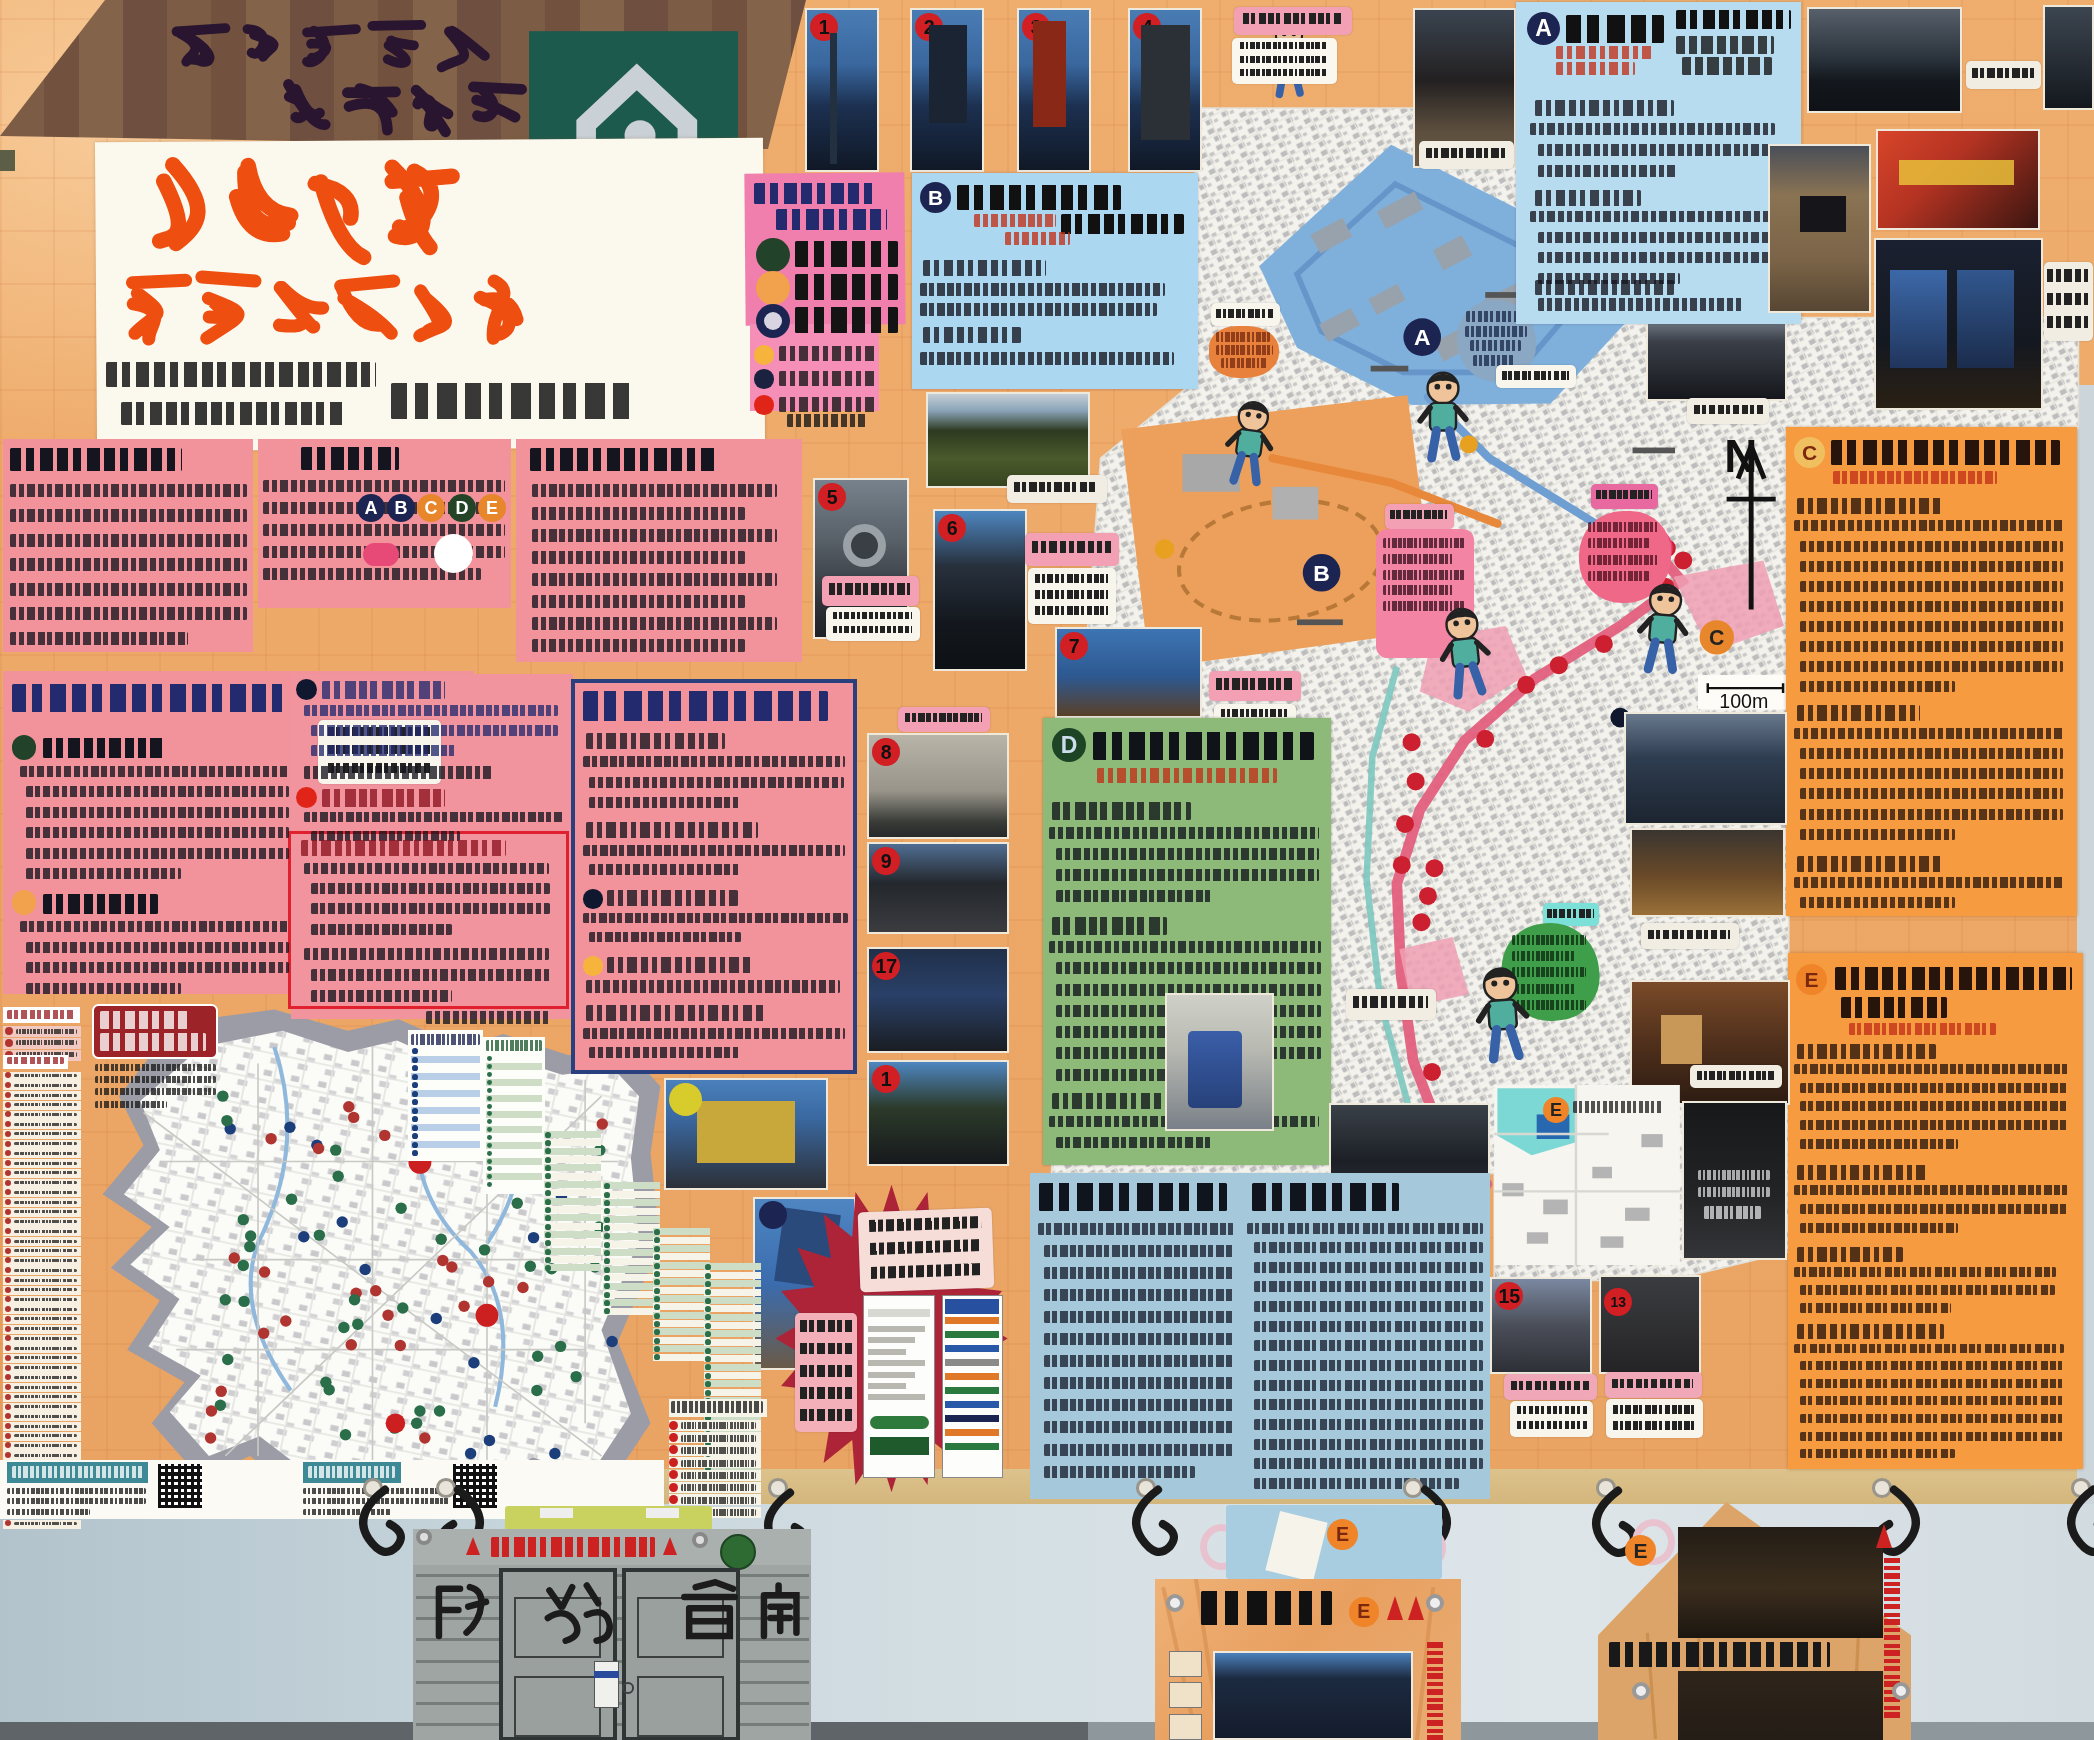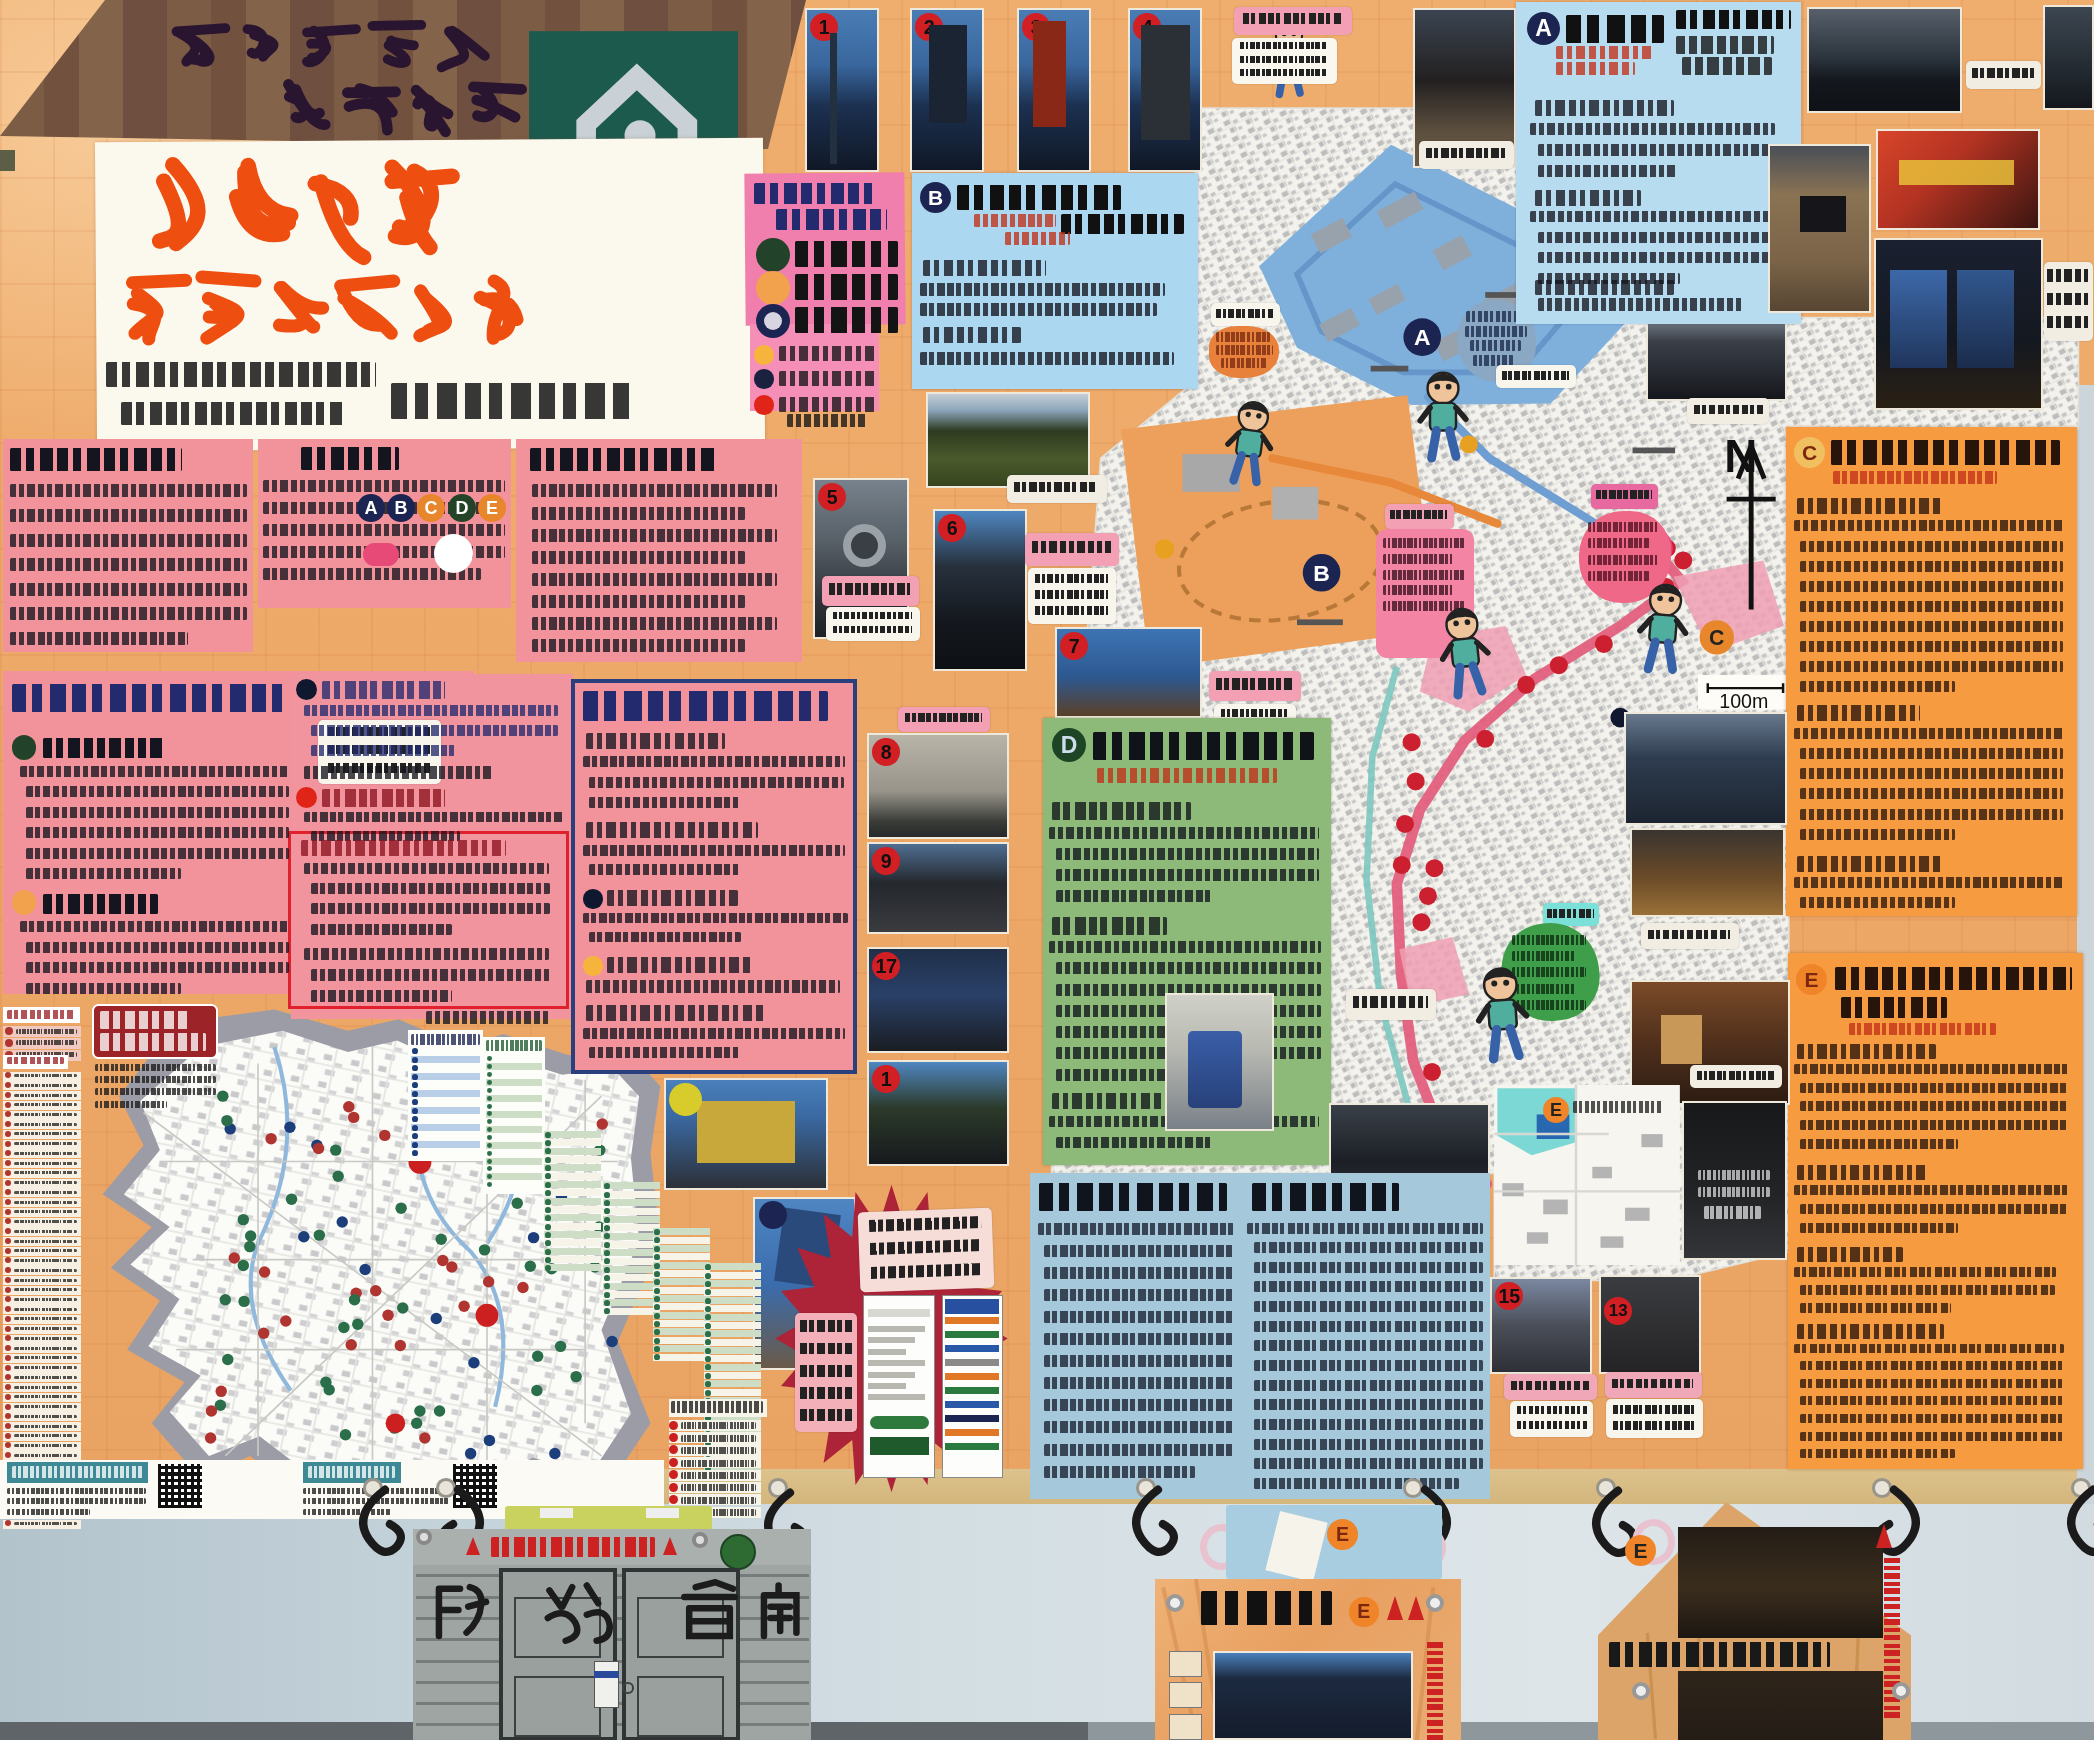--- a/index.html
+++ b/index.html
@@ -1202,21 +1202,21 @@
 <div style="position:absolute;left:3.3px;top:3.3px;width:28px;height:28px;border-radius:50%;background:#d21f24;color:#111;font-size:19.6px;font-weight:bold;text-align:center;line-height:28px">15</div>
 </div>
 <div style="position:absolute;left:1504px;top:1374px;width:93px;height:26px;background:#f0a8b8;border-radius:4.9px;box-shadow:0 0 1.6px rgba(0,0,0,.25)">
 <div style="position:absolute;left:7.4px;top:6.5px;width:78px;height:9.8px;background-image:repeating-linear-gradient(90deg,#222 0 5.7px,transparent 5.7px 8.2px,#222 8.2px 12.3px,transparent 12.3px 14.7px,#222 14.7px 21px,transparent 21px 24px);"></div>
 </div>
 <div style="position:absolute;left:1510px;top:1401px;width:83px;height:36px;background:#f8f5ec;border-radius:4.9px;box-shadow:0 0 1.6px rgba(0,0,0,.25)">
 <div style="position:absolute;left:6.5px;top:4.9px;width:70px;height:8.2px;background-image:repeating-linear-gradient(90deg,#222 0 4.1px,transparent 4.1px 5.7px,#222 5.7px 9px,transparent 9px 11.5px,#222 11.5px 16.4px,transparent 16.4px 18px);"></div>
 <div style="position:absolute;left:6.5px;top:19.6px;width:70px;height:8.2px;background-image:repeating-linear-gradient(90deg,#222 0 4.1px,transparent 4.1px 5.7px,#222 5.7px 9px,transparent 9px 11.5px,#222 11.5px 16.4px,transparent 16.4px 18px);"></div>
 </div>
 <div style="position:absolute;left:1599px;top:1275px;width:102px;height:99px;border:2.5px solid #efe9dc;background:linear-gradient(180deg,#3a3c40 0%,#2e2e30 60%,#242426 100%);box-sizing:border-box">
-<div style="position:absolute;left:3.3px;top:20px;width:28px;height:28px;border-radius:50%;background:#d21f24;color:#111;font-size:17px;font-weight:bold;text-align:center;line-height:28px">13</div>
+<div style="position:absolute;left:3.3px;top:11px;width:28px;height:28px;border-radius:50%;background:#d21f24;color:#111;font-size:14px;font-weight:bold;text-align:center;line-height:28px">13</div>
 </div>
 <div style="position:absolute;left:1605px;top:1372px;width:97px;height:26px;background:#f0a8b8;border-radius:4.9px;box-shadow:0 0 1.6px rgba(0,0,0,.25)">
 <div style="position:absolute;left:7.4px;top:6.5px;width:81px;height:9.8px;background-image:repeating-linear-gradient(90deg,#222 0 5.7px,transparent 5.7px 8.2px,#222 8.2px 12.3px,transparent 12.3px 14.7px,#222 14.7px 21px,transparent 21px 24px);"></div>
 </div>
 <div style="position:absolute;left:1606px;top:1399px;width:97px;height:39px;background:#f8f5ec;border-radius:4.9px;box-shadow:0 0 1.6px rgba(0,0,0,.25)">
 <div style="position:absolute;left:7.4px;top:5.7px;width:81px;height:9px;background-image:repeating-linear-gradient(90deg,#222 0 4.9px,transparent 4.9px 6.5px,#222 6.5px 9.8px,transparent 9.8px 12.3px,#222 12.3px 18px,transparent 18px 19.6px);"></div>
 <div style="position:absolute;left:7.4px;top:22px;width:81px;height:9px;background-image:repeating-linear-gradient(90deg,#222 0 4.9px,transparent 4.9px 6.5px,#222 6.5px 9.8px,transparent 9.8px 12.3px,#222 12.3px 18px,transparent 18px 19.6px);"></div>
 </div>
 <div style="left:363px;top:1478px;width:19.6px;height:19.6px;border-radius:50%;background:#e8e4da;border:3.3px solid #9a958a"></div>
 <div style="left:436px;top:1478px;width:19.6px;height:19.6px;border-radius:50%;background:#e8e4da;border:3.3px solid #9a958a"></div>

